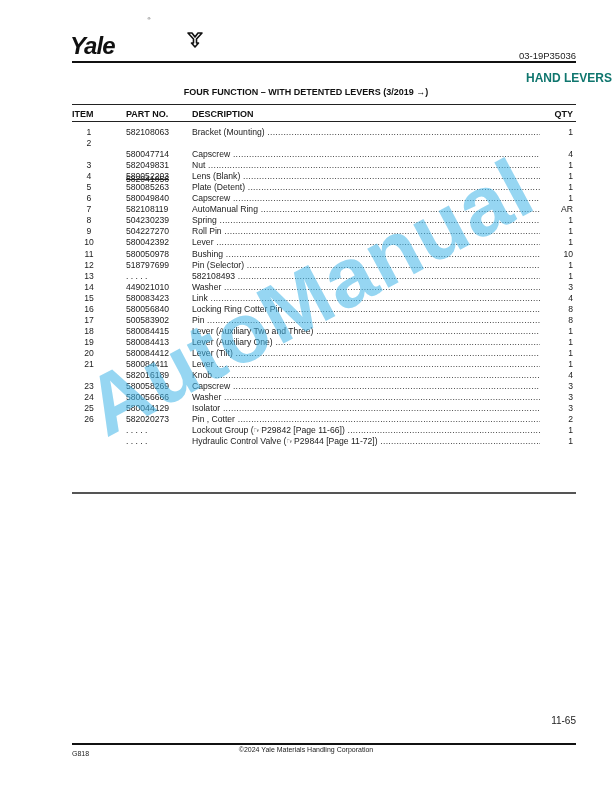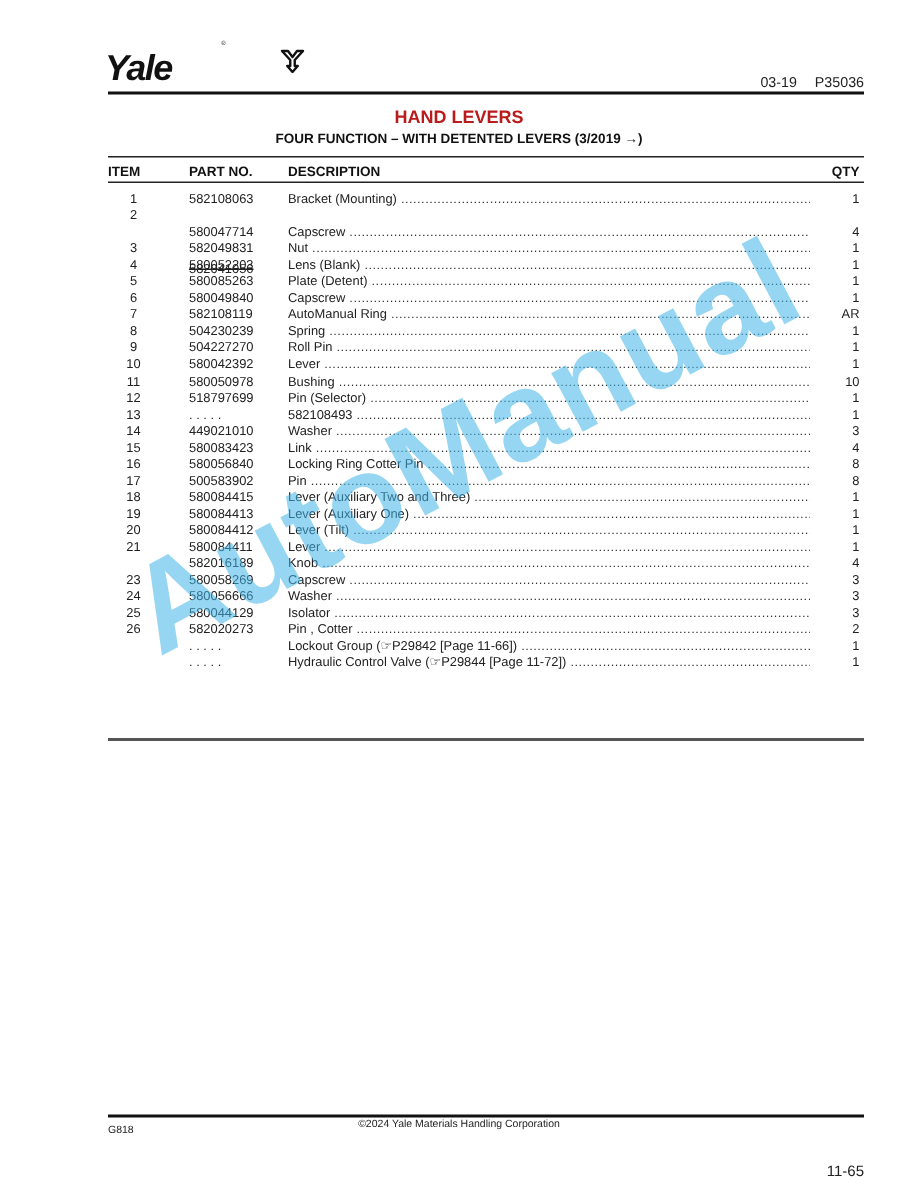--- a/index.html
+++ b/index.html
@@ -1,38 +1,38 @@
 <!DOCTYPE html>
 <html><head>
   <meta charset="utf-8">
   <style>
     html, body { margin: 0; padding: 0; }
     body {
       width: 612px; height: 792px; background: #ffffff; position: relative;
       font-family: "Liberation Sans", sans-serif; color: #222; overflow: hidden;
     }
     .logo {
-      position: absolute; left: 70px; top: 34px; display: flex; align-items: center; gap: 32px;
+      position: absolute; left: 70px; top: 34px; display: flex; align-items: flex-start; gap: 32px;
     }
     .logo-text {
       font-family: "Liberation Sans", sans-serif; font-weight: bold; font-style: italic;
       font-size: 24px; color: #111; letter-spacing: -1px; line-height: 24px;
     }
     .logo-reg { font-size: 4px; margin-left: 1px; position: relative; top: -18px; }
     .logo-mark { margin-left: 4px; position: relative; top: -4px; }
     .top-rule {
       position: absolute; left: 72px; top: 61px; width: 504px; height: 2px; background: #111;
     }
     .header-right {
       position: absolute; right: 36px; top: 50px; font-size: 9.5px; color: #222;
-      display: flex; gap: 12px;
+      display: flex; 
     }
     .title {
-      position: absolute; left: 0; right: 0; top: 71px; text-align: center;
-      font-weight: bold; font-size: 12px; color: #b91c1c;
+      position: absolute; left: 0; right: 0; top: 71px; text-align: right;
+      font-weight: bold; font-size: 12px; color: #0f766e;
     }
     .subtitle {
       position: absolute; left: 0; right: 0; top: 87px; text-align: center;
       font-weight: bold; font-size: 9px; color: #111;
     }
     .table-head {
       position: absolute; left: 72px; width: 504px; top: 104px; height: 16px;
       border-top: 1px solid #222; border-bottom: 1.5px solid #222;
       font-weight: bold; font-size: 9px; color: #111;
     }
@@ -54,21 +54,21 @@
       position: absolute; left: 70px; top: 370px; font-size: 84px; font-weight: bold;
       color: rgba(64, 180, 232, 0.55); transform: rotate(-28deg); transform-origin: left top;
       white-space: nowrap; pointer-events: none; letter-spacing: 1px;
       font-family: "Liberation Sans", sans-serif;
     }
     .footer-rule {
       position: absolute; left: 72px; top: 743px; width: 504px; height: 2px; background: #111;
     }
     .footer-left { position: absolute; left: 72px; top: 750px; font-size: 7px; color: #222; }
     .footer-center { position: absolute; left: 0; right: 0; top: 746px; text-align: center; font-size: 7px; color: #222; }
-    .footer-right { position: absolute; right: 36px; top: 776px; font-size: 10px; color: #222; }
+    .footer-right { position: absolute; right: 36px; top: 715px; font-size: 10px; color: #222; }
   </style>
 </head>
 <body>
 
 <div class="logo">
   <span class="logo-text">Yale</span>
   <span class="logo-reg">®</span>
   <span class="logo-mark">
     <svg width="18" height="18" viewBox="0 0 18 18">
       <path d="M2 3 L6 3 L9 7 L12 3 L16 3 L10.5 9 L10.5 13 L12.5 13 L9 17 L5.5 13 L7.5 13 L7.5 9 Z" fill="none" stroke="#111" stroke-width="1.6" stroke-linejoin="round"></path>

